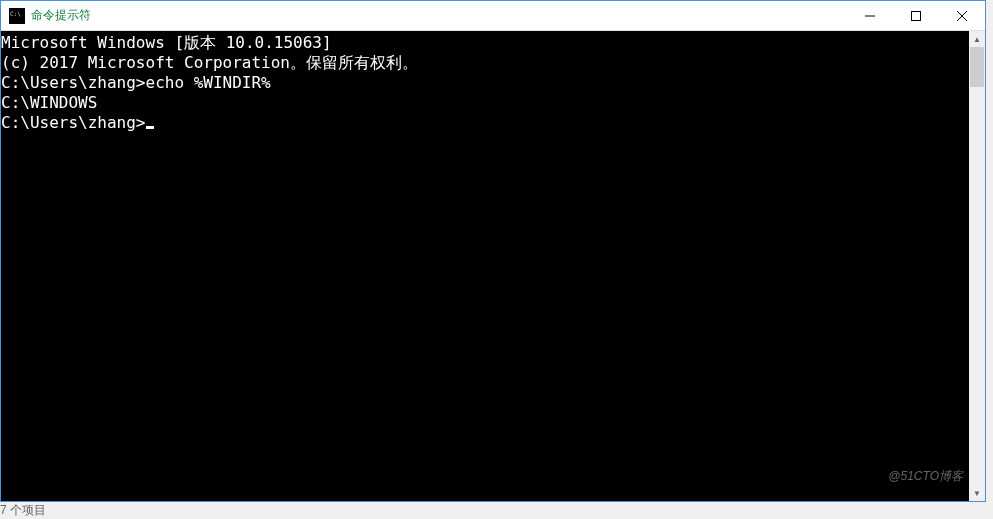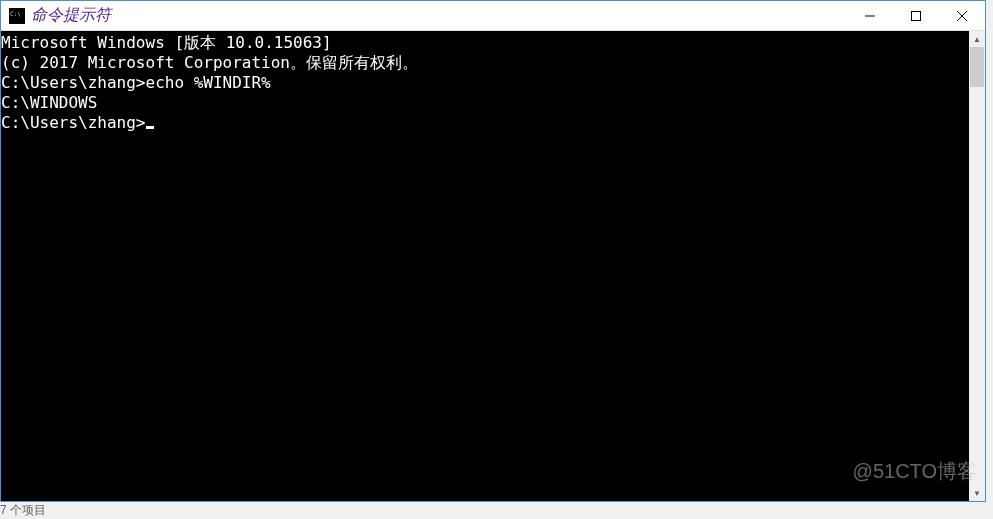--- a/index.html
+++ b/index.html
@@ -46,24 +46,23 @@
       content: "C:\\";
       color: #ccc;
       font-size: 6px;
       font-family: monospace;
       position: absolute;
       top: 3px;
       left: 1px;
       line-height: 1;
     }
     .titlebar-title {
-      font-size: 16px;
-      color: #4c1d95;
+      font-size: 12px;
+      color: #15803d;
       flex: 1;
-      font-style: italic;
     }
     .titlebar-controls {
       display: flex;
       height: 100%;
     }
     .titlebar-btn {
       width: 46px;
       height: 100%;
       display: flex;
       align-items: center;
@@ -114,23 +113,24 @@
       align-items: center;
       justify-content: center;
       font-size: 8px;
       color: #606060;
     }
     .scrollbar-up { top: 0; }
     .scrollbar-down { bottom: 0; }
     .watermark {
       position: absolute;
       bottom: 16px;
-      right: 8px;
+      right: 22px;
       color: rgba(200,200,200,0.5);
-      font-size: 20px;
+      font-size: 12px;
+      font-style: italic;
       pointer-events: none;
     }
     .footer-text {
       position: absolute;
       bottom: 0;
       left: 0;
       font-size: 12px;
       color: #666;
     }
     .terminal-line {

